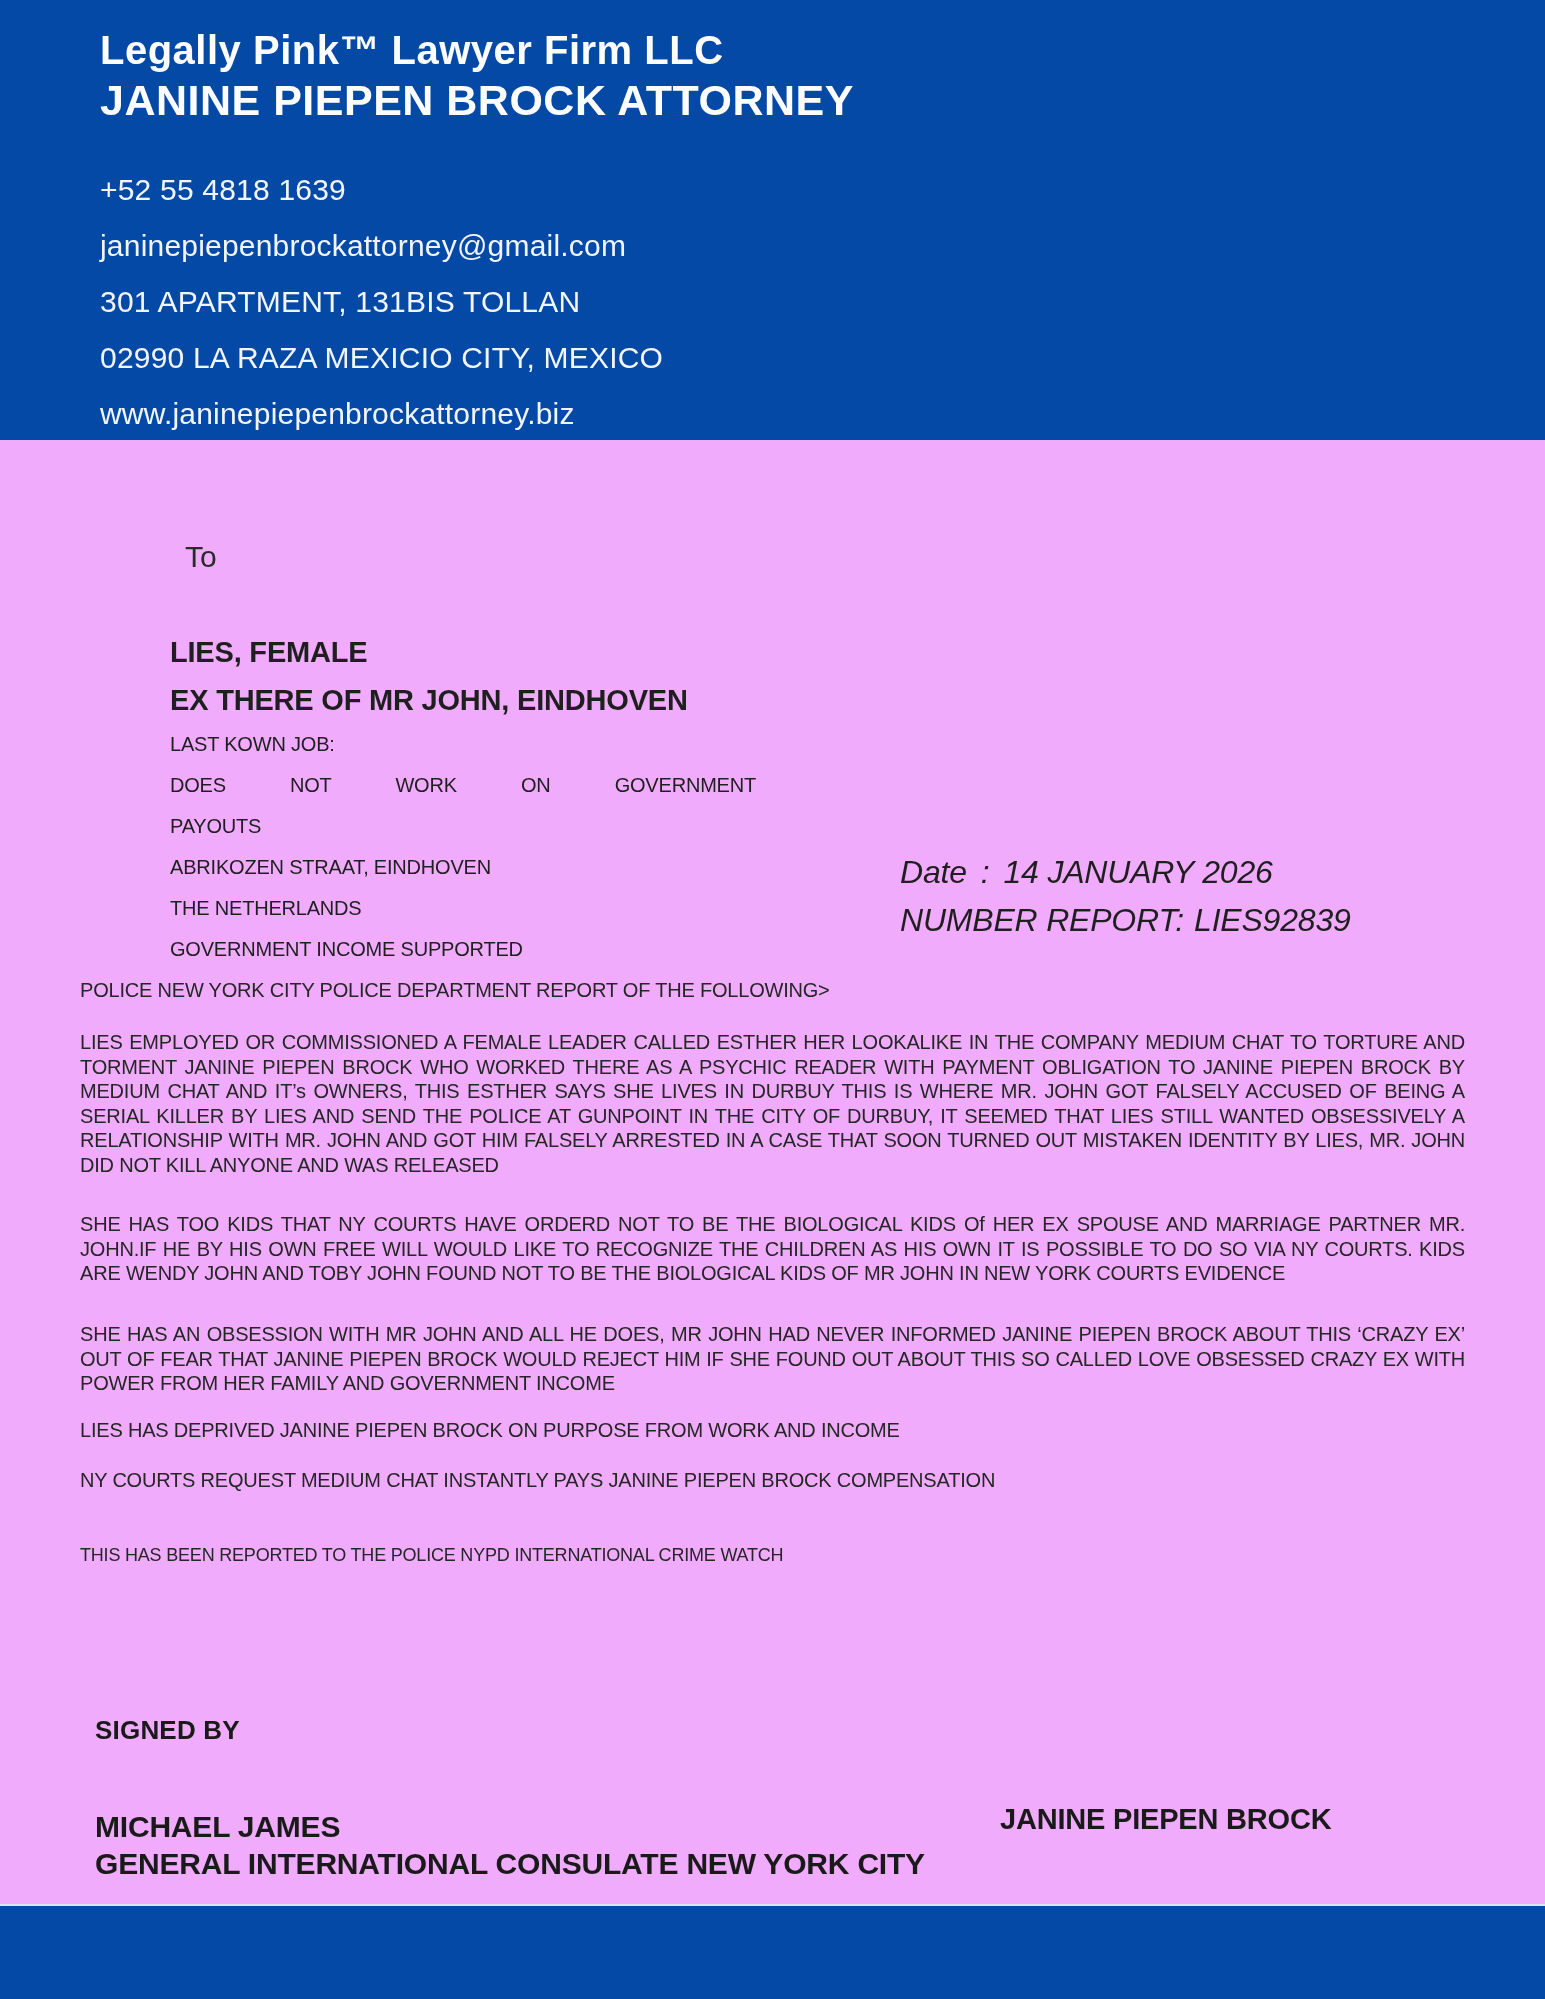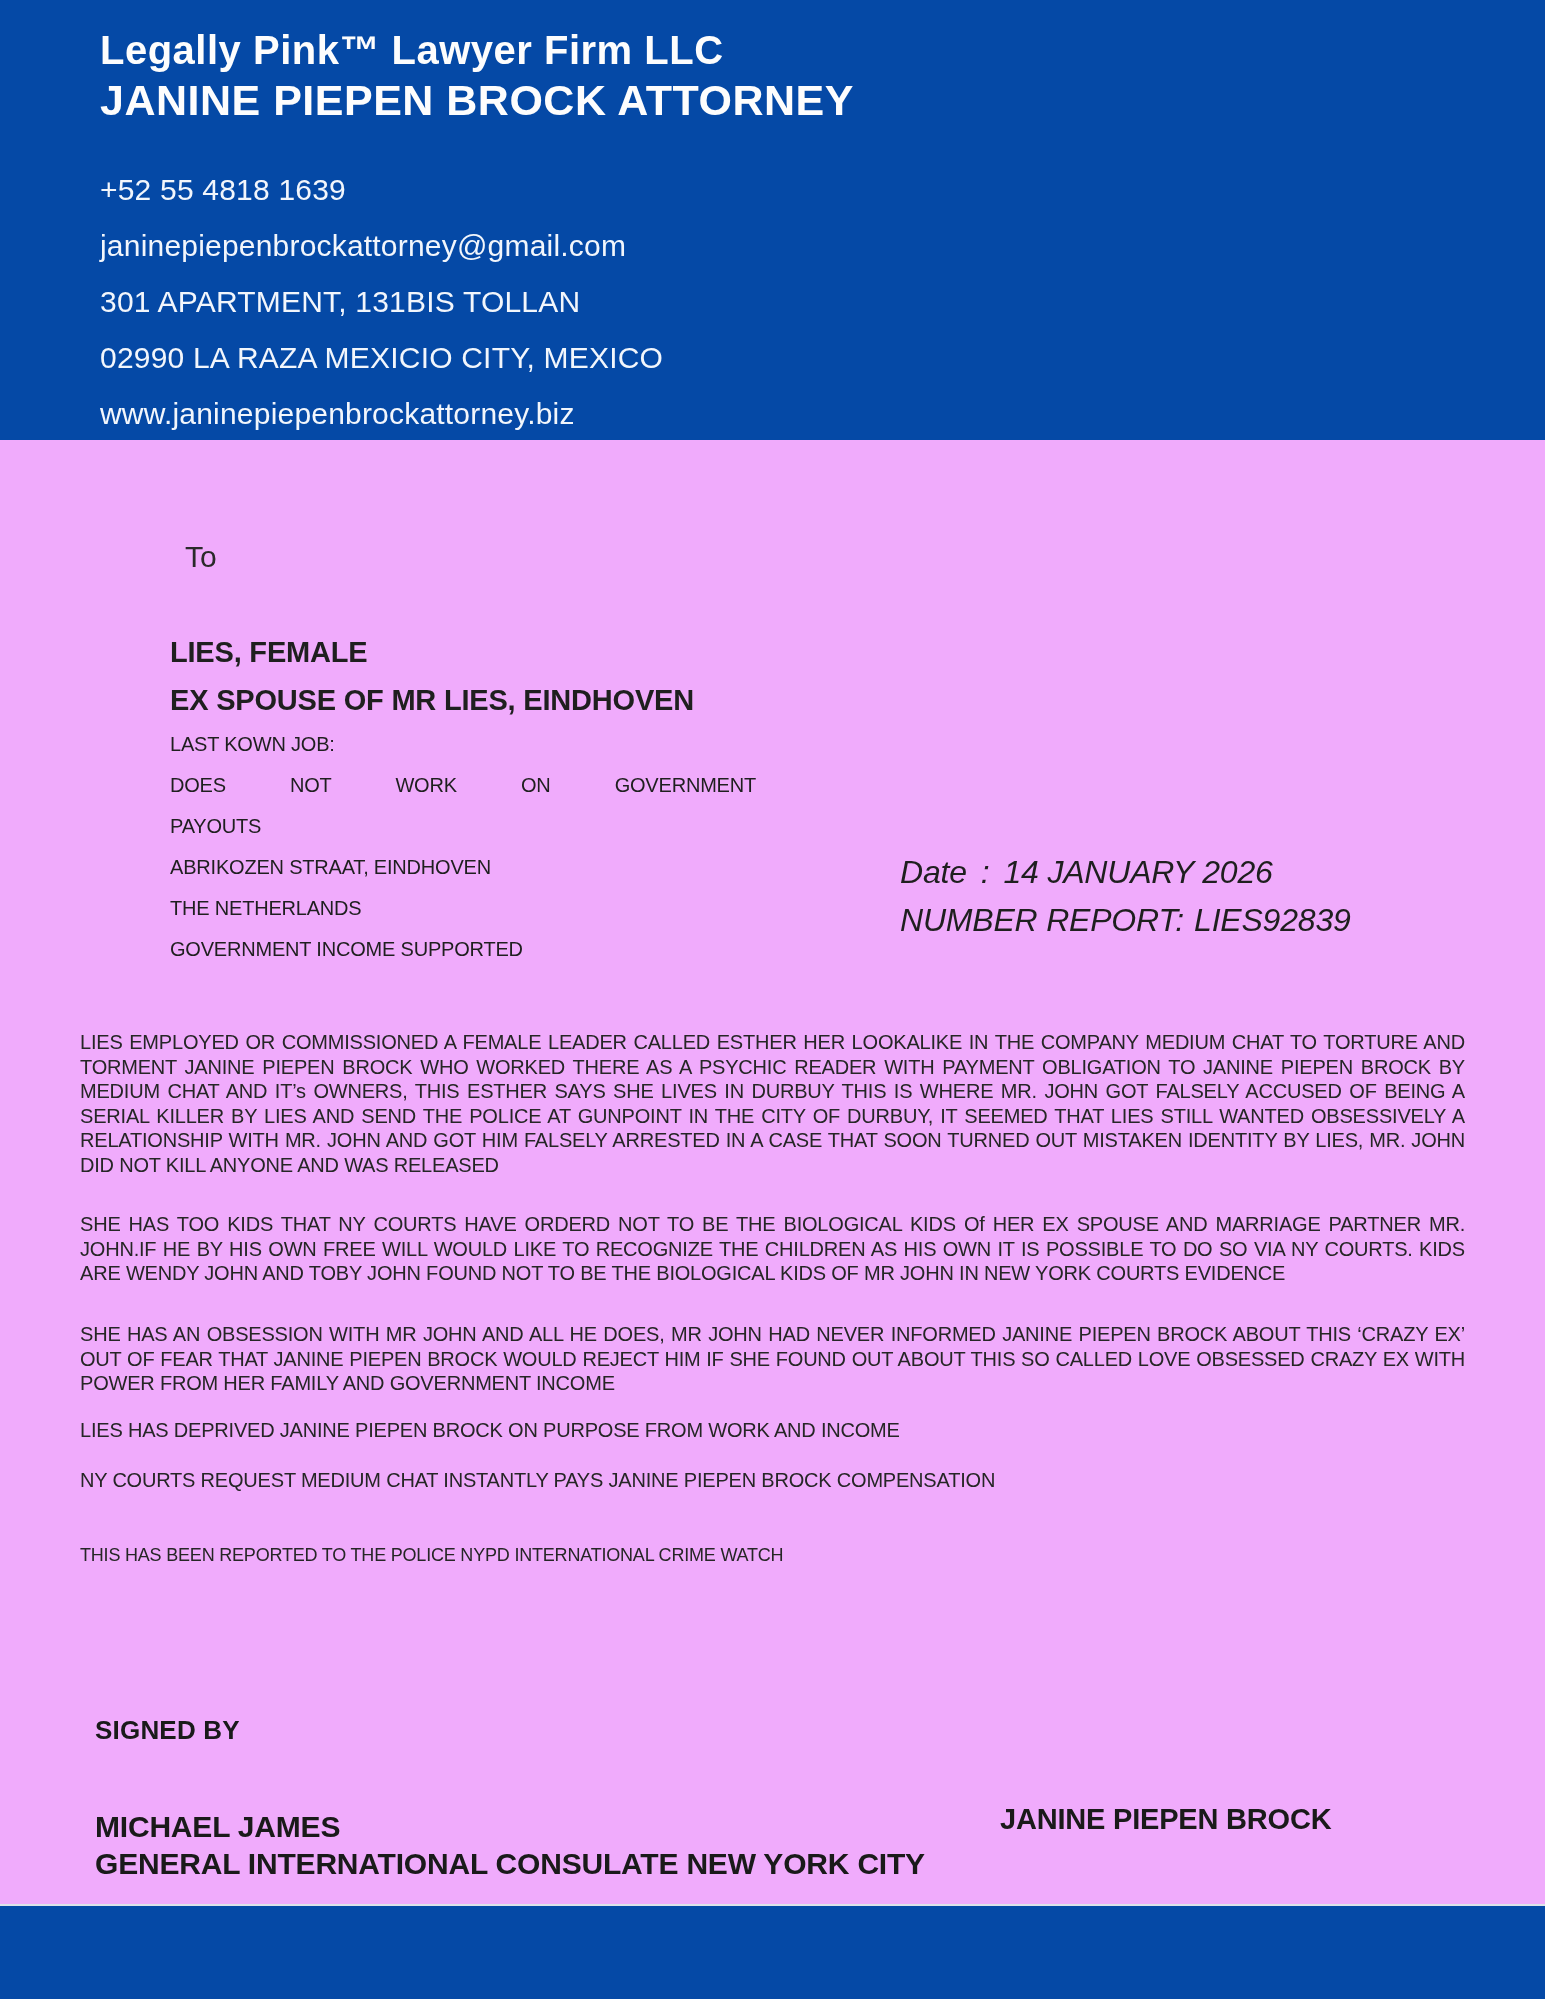--- a/index.html
+++ b/index.html
@@ -163,38 +163,39 @@
       <div class="contact-line">301 APARTMENT, 131BIS TOLLAN</div>
       <div class="contact-line">02990 LA RAZA MEXICIO CITY, MEXICO</div>
       <div class="contact-line">www.janinepiepenbrockattorney.biz</div>
     </div>
   </div>
 
   <div class="to-label">To</div>
 
   <div class="recipient">
     <div class="r-line r-bold">LIES, FEMALE</div>
-    <div class="r-line r-bold">EX SPOUSE OF  MR LIES, EINDHOVEN</div>
+    <div class="r-line r-bold">EX THERE OF  MR JOHN, EINDHOVEN</div>
     <div class="r-line">LAST KOWN JOB:</div>
     <div class="r-line r-just">DOES NOT WORK ON GOVERNMENT</div>
     <div class="r-line">PAYOUTS</div>
     <div class="r-line">ABRIKOZEN STRAAT, EINDHOVEN</div>
     <div class="r-line">THE NETHERLANDS</div>
     <div class="r-line">GOVERNMENT INCOME SUPPORTED</div>
   </div>
 
   <div class="meta-block">
     <div>
       <span>Date</span><span class="sep">:</span><span>14 JANUARY 2026</span>
     </div>
     <div>
       <span class="lbl-space">NUMBER REPORT:</span><span>LIES92839</span>
     </div>
   </div>
 
+  <div class="body-par p-intro">POLICE NEW YORK CITY POLICE DEPARTMENT REPORT OF THE FOLLOWING&gt;</div>
   <div class="body-par p-1">LIES EMPLOYED OR COMMISSIONED A FEMALE LEADER CALLED ESTHER HER LOOKALIKE IN THE COMPANY MEDIUM CHAT TO TORTURE AND TORMENT JANINE PIEPEN BROCK WHO WORKED THERE AS A PSYCHIC READER WITH PAYMENT OBLIGATION TO JANINE PIEPEN BROCK BY MEDIUM CHAT AND IT’s OWNERS, THIS ESTHER SAYS SHE LIVES IN DURBUY THIS IS WHERE MR. JOHN GOT FALSELY ACCUSED OF BEING A SERIAL KILLER BY LIES AND SEND THE POLICE AT GUNPOINT IN THE CITY OF DURBUY, IT SEEMED THAT LIES STILL WANTED OBSESSIVELY A RELATIONSHIP WITH MR. JOHN AND GOT HIM FALSELY ARRESTED IN A CASE THAT SOON TURNED OUT MISTAKEN IDENTITY BY LIES, MR. JOHN DID NOT KILL ANYONE AND WAS RELEASED</div>
   <div class="body-par p-2">SHE HAS TOO KIDS THAT NY COURTS HAVE ORDERD NOT TO BE THE BIOLOGICAL KIDS Of HER EX SPOUSE AND MARRIAGE PARTNER MR. JOHN.IF HE BY HIS OWN FREE WILL WOULD LIKE TO RECOGNIZE THE CHILDREN AS HIS OWN IT IS POSSIBLE TO DO SO VIA NY COURTS. KIDS ARE WENDY JOHN AND TOBY JOHN FOUND NOT TO BE THE BIOLOGICAL KIDS OF MR JOHN IN NEW YORK COURTS EVIDENCE</div>
   <div class="body-par p-3">SHE HAS AN OBSESSION WITH MR JOHN AND ALL HE DOES, MR JOHN HAD NEVER INFORMED JANINE PIEPEN BROCK ABOUT THIS ‘CRAZY EX’ OUT OF FEAR THAT JANINE PIEPEN BROCK WOULD REJECT HIM IF SHE FOUND OUT ABOUT THIS SO CALLED LOVE OBSESSED CRAZY EX WITH POWER FROM HER FAMILY AND GOVERNMENT INCOME</div>
   <div class="body-par p-4">LIES HAS DEPRIVED JANINE PIEPEN BROCK ON PURPOSE FROM WORK AND INCOME</div>
   <div class="body-par p-5">NY COURTS REQUEST MEDIUM CHAT INSTANTLY PAYS JANINE PIEPEN BROCK COMPENSATION</div>
   <div class="body-par p-footnote">THIS HAS BEEN REPORTED TO THE POLICE NYPD INTERNATIONAL CRIME WATCH</div>
 
   <div class="signed-by">SIGNED BY</div>
 
   <div class="sig-left">

